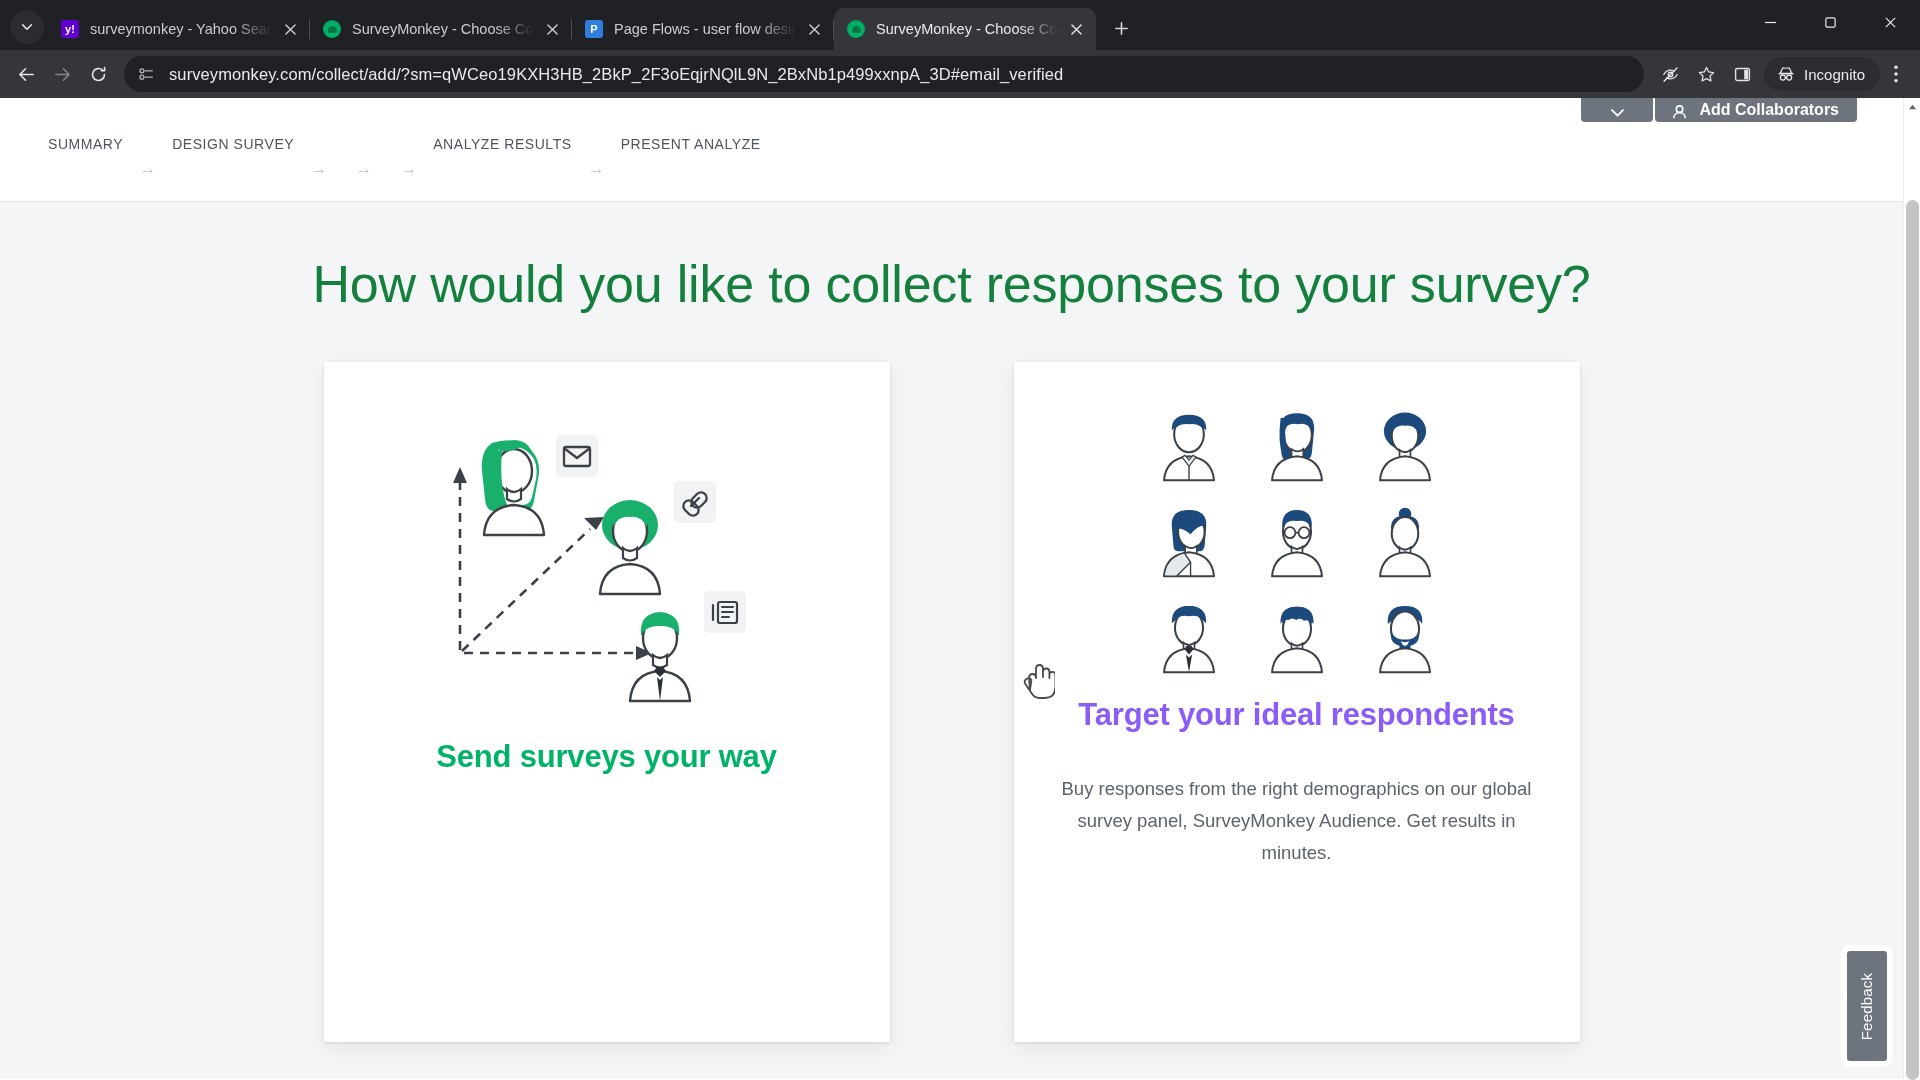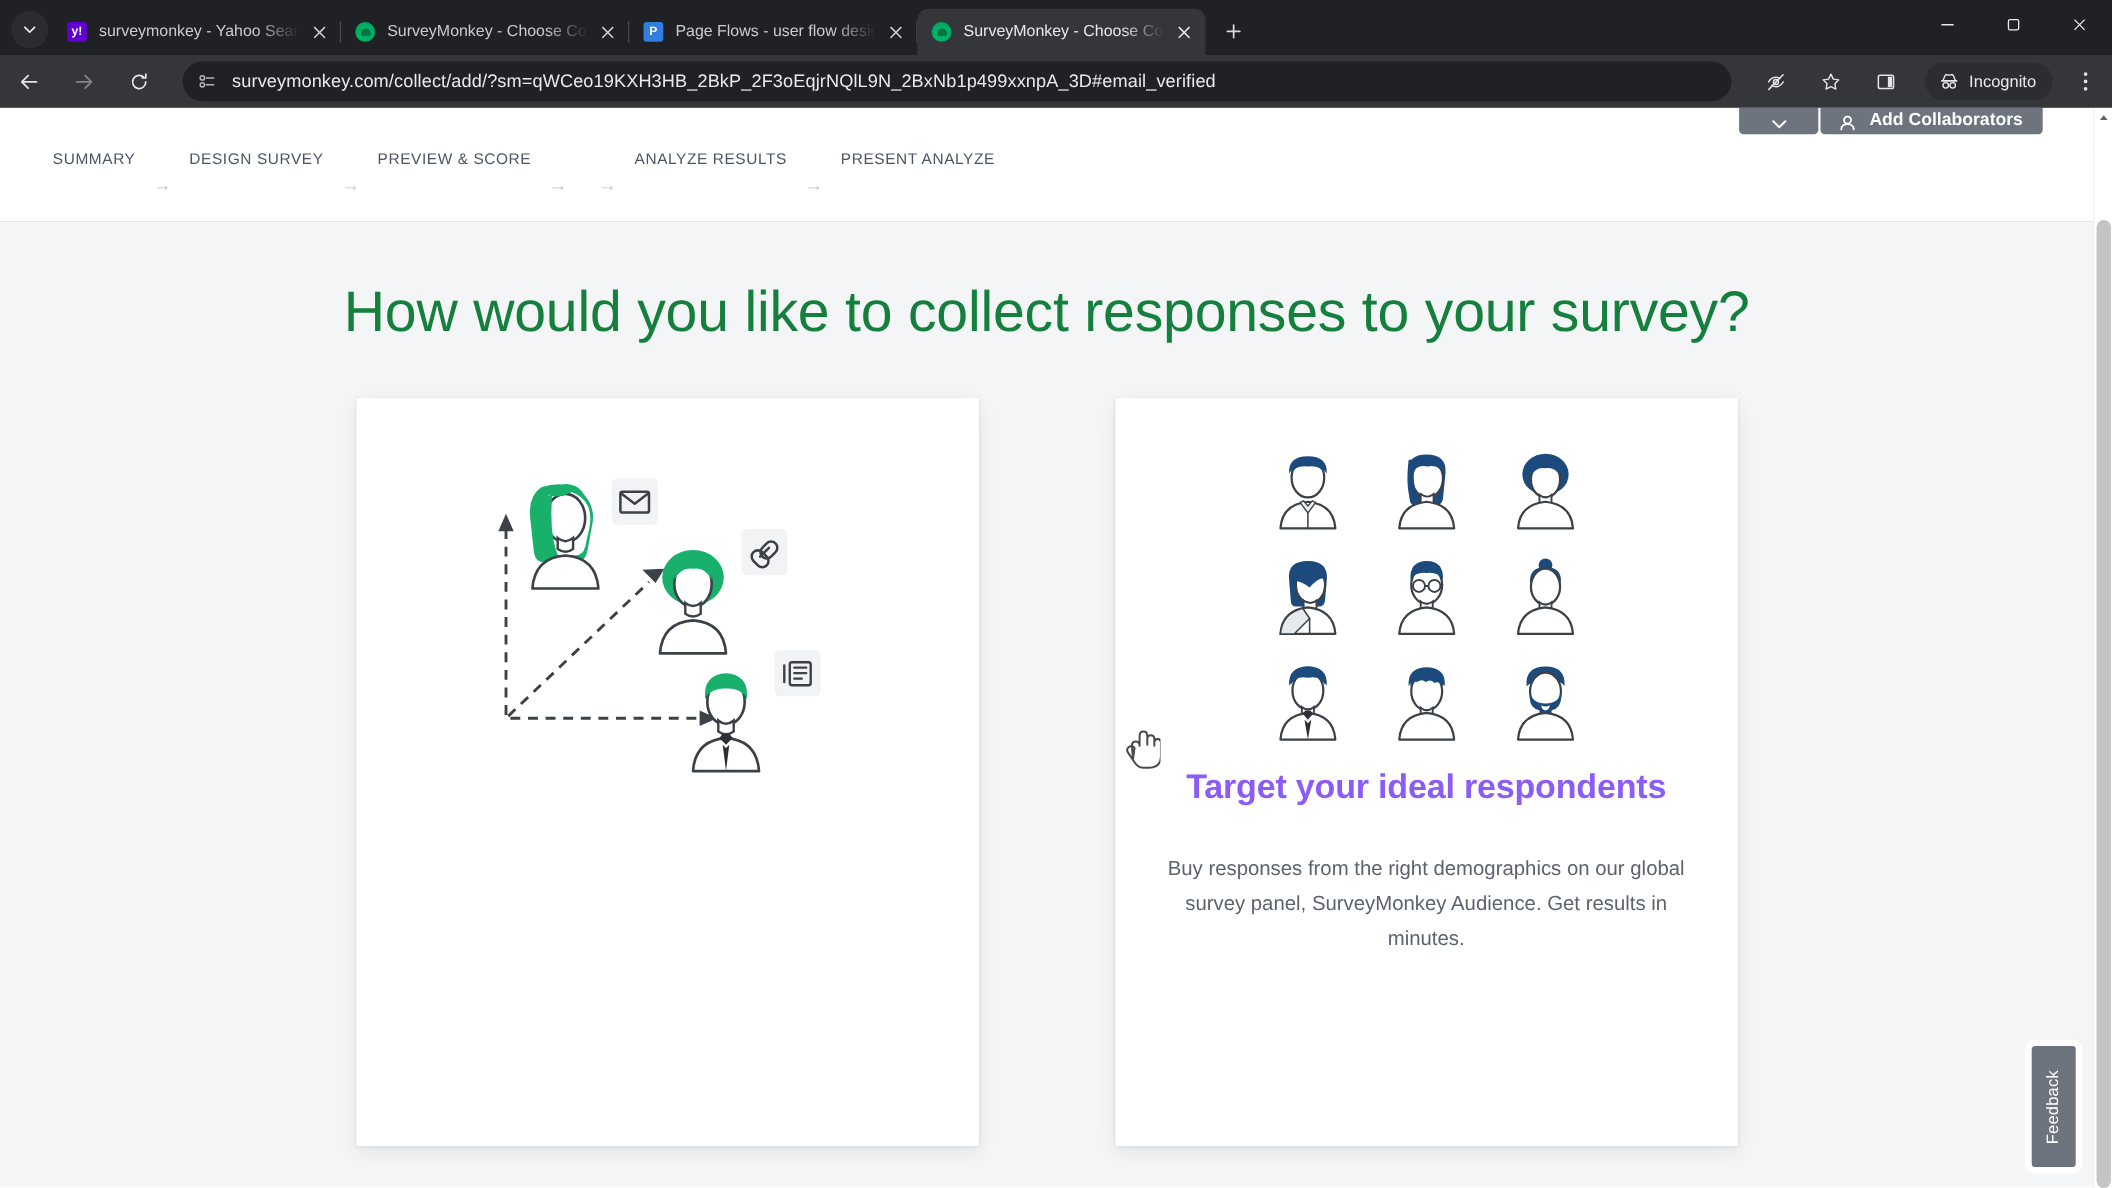--- a/index.html
+++ b/index.html
@@ -73,21 +73,21 @@
   .newtab svg { width: 15px; height: 15px; }
 
   .wincontrols { margin-left: auto; display: flex; align-self: flex-start; height: 44px; }
   .wincontrols div {
     width: 60px; height: 44px; display: flex; align-items: center; justify-content: center;
   }
   .wincontrols svg { width: 13px; height: 13px; }
 
   .toolbar {
     height: 48px; background: #35363a; display: flex; align-items: center;
-    padding: 0 8px; gap: 14px;
+    padding: 0 8px; gap: 0;
   }
   .navbtn {
     width: 36px; height: 36px; border-radius: 50%; flex: none;
     display: flex; align-items: center; justify-content: center;
   }
   .navbtn svg { width: 19px; height: 19px; }
   .navbtn.dim svg { opacity: .45; }
 
   .omnibox {
     flex: 1; height: 36px; background: #202124; border-radius: 18px;
@@ -397,23 +397,20 @@
 
       <div class="stepnav">
         <div class="step">
             <span>SUMMARY</span>
           </div>
         <span class="arrow">→</span>
         <div class="step">
             <span>DESIGN SURVEY</span>
           </div>
         <span class="arrow">→</span>
-        <div class="step">
-            <span>PREVIEW &amp; SCORE</span>
-          </div>
         <span class="arrow">→</span>
         <span class="arrow">→</span>
         <div class="step">
             <span>ANALYZE RESULTS</span>
           </div>
         <span class="arrow">→</span>
         <div class="step">
             <span>PRESENT ANALYZE</span>
           </div>
       </div>
@@ -476,20 +473,21 @@
                 </g>
 
                 <g transform="translate(262,166)">
                   <rect x="0" y="0" width="42" height="42" rx="5" fill="#f2f3f4"></rect>
                   <rect x="14" y="11" width="19" height="21" rx="2" fill="none" stroke="#3c4148" stroke-width="2.2"></rect>
                   <path d="M9 14 l0 15" stroke="#3c4148" stroke-width="2.2" stroke-linecap="round"></path>
                   <path d="M18 16h11M18 21h11M18 26h7" stroke="#3c4148" stroke-width="2" stroke-linecap="round"></path>
                 </g>
               </svg>
             </div>
+            <h3>Send surveys your way</h3>
           </div>
 
           <div class="card right">
             <div class="illus">
               <div class="avgrid">
 
                 <svg viewBox="0 0 100 100">
                   <path d="M28 30 q-1 -20 22 -20 q23 0 22 20 q-6 -9 -22 -7 q-16 -2 -22 7 z" fill="#1c4a7c"></path>
                   <ellipse cx="50" cy="35" rx="19" ry="23" fill="#fff" stroke="#3c4148" stroke-width="2.6"></ellipse>
                   <path d="M31 30 q0 -19 19 -19 q19 0 19 19 q-5 -10 -19 -8 q-14 -2 -19 8 z" fill="#1c4a7c"></path>

